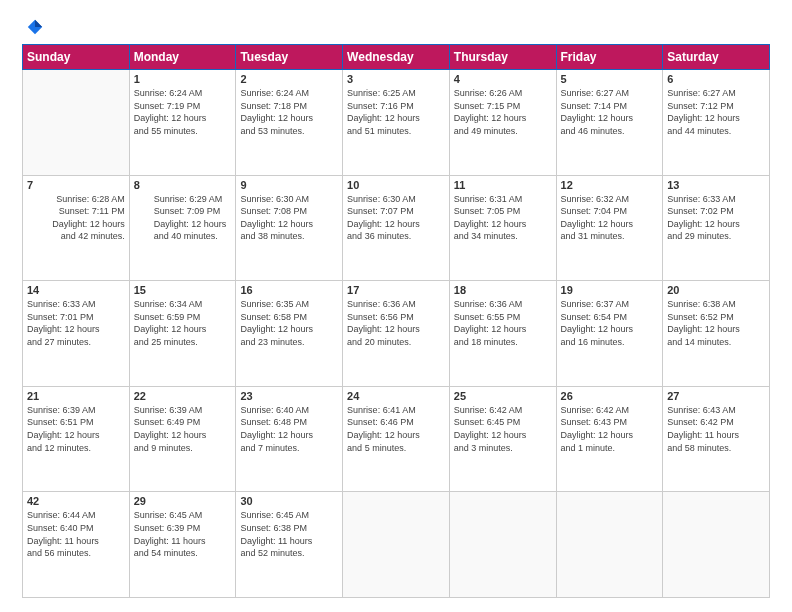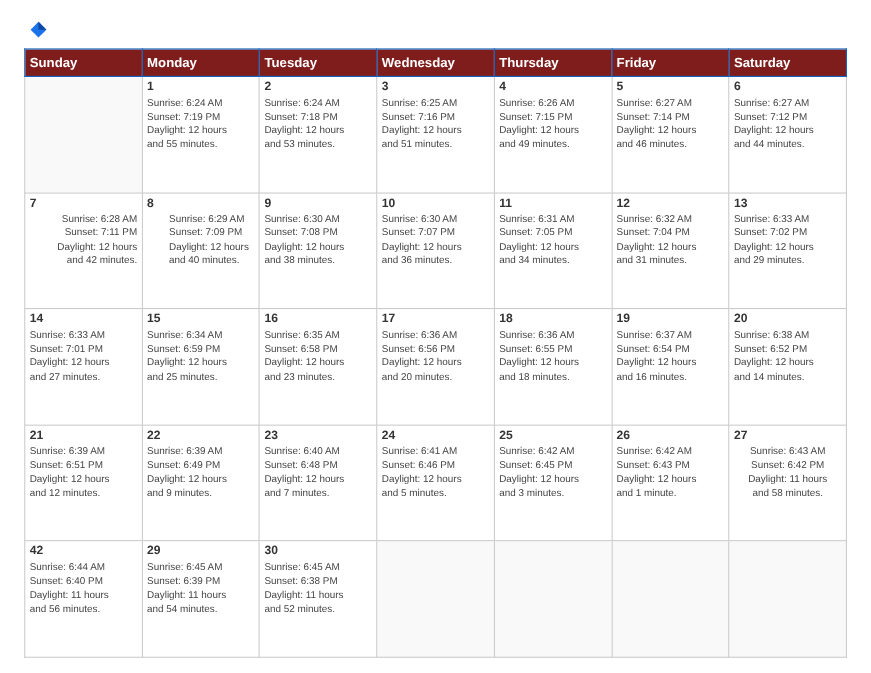--- a/index.html
+++ b/index.html
@@ -62,21 +62,21 @@
       color: #555;
       text-align: right;
     }
     .calendar {
       flex: 1;
       border-collapse: collapse;
       width: 100%;
       table-layout: fixed;
     }
     .calendar th {
-      background: #7f1d1d;
+      background: #be185d;
       color: #fff;
       font-size: 12px;
       font-weight: bold;
       padding: 5px 4px;
       text-align: left;
       border: 1px solid #1565c0;
     }
     .calendar td {
       border: 1px solid #ccc;
       vertical-align: top;
@@ -321,21 +321,21 @@
           </td>
           <td>
             <span class="day-num">26</span>
             <div class="day-info" style="white-space: pre-line;">Sunrise: 6:42 AM
 Sunset: 6:43 PM
 Daylight: 12 hours
 and 1 minute.</div>
           </td>
           <td>
             <span class="day-num">27</span>
-            <div class="day-info" style="white-space: pre-line; text-align: center;">Sunrise: 6:43 AM
+            <div class="day-info" style="white-space: pre-line;">Sunrise: 6:43 AM
 Sunset: 6:42 PM
 Daylight: 11 hours
 and 58 minutes.</div>
           </td>
         </tr>
         <tr>
           <td>
             <span class="day-num">42</span>
             <div class="day-info" style="white-space: pre-line;">Sunrise: 6:44 AM
 Sunset: 6:40 PM

